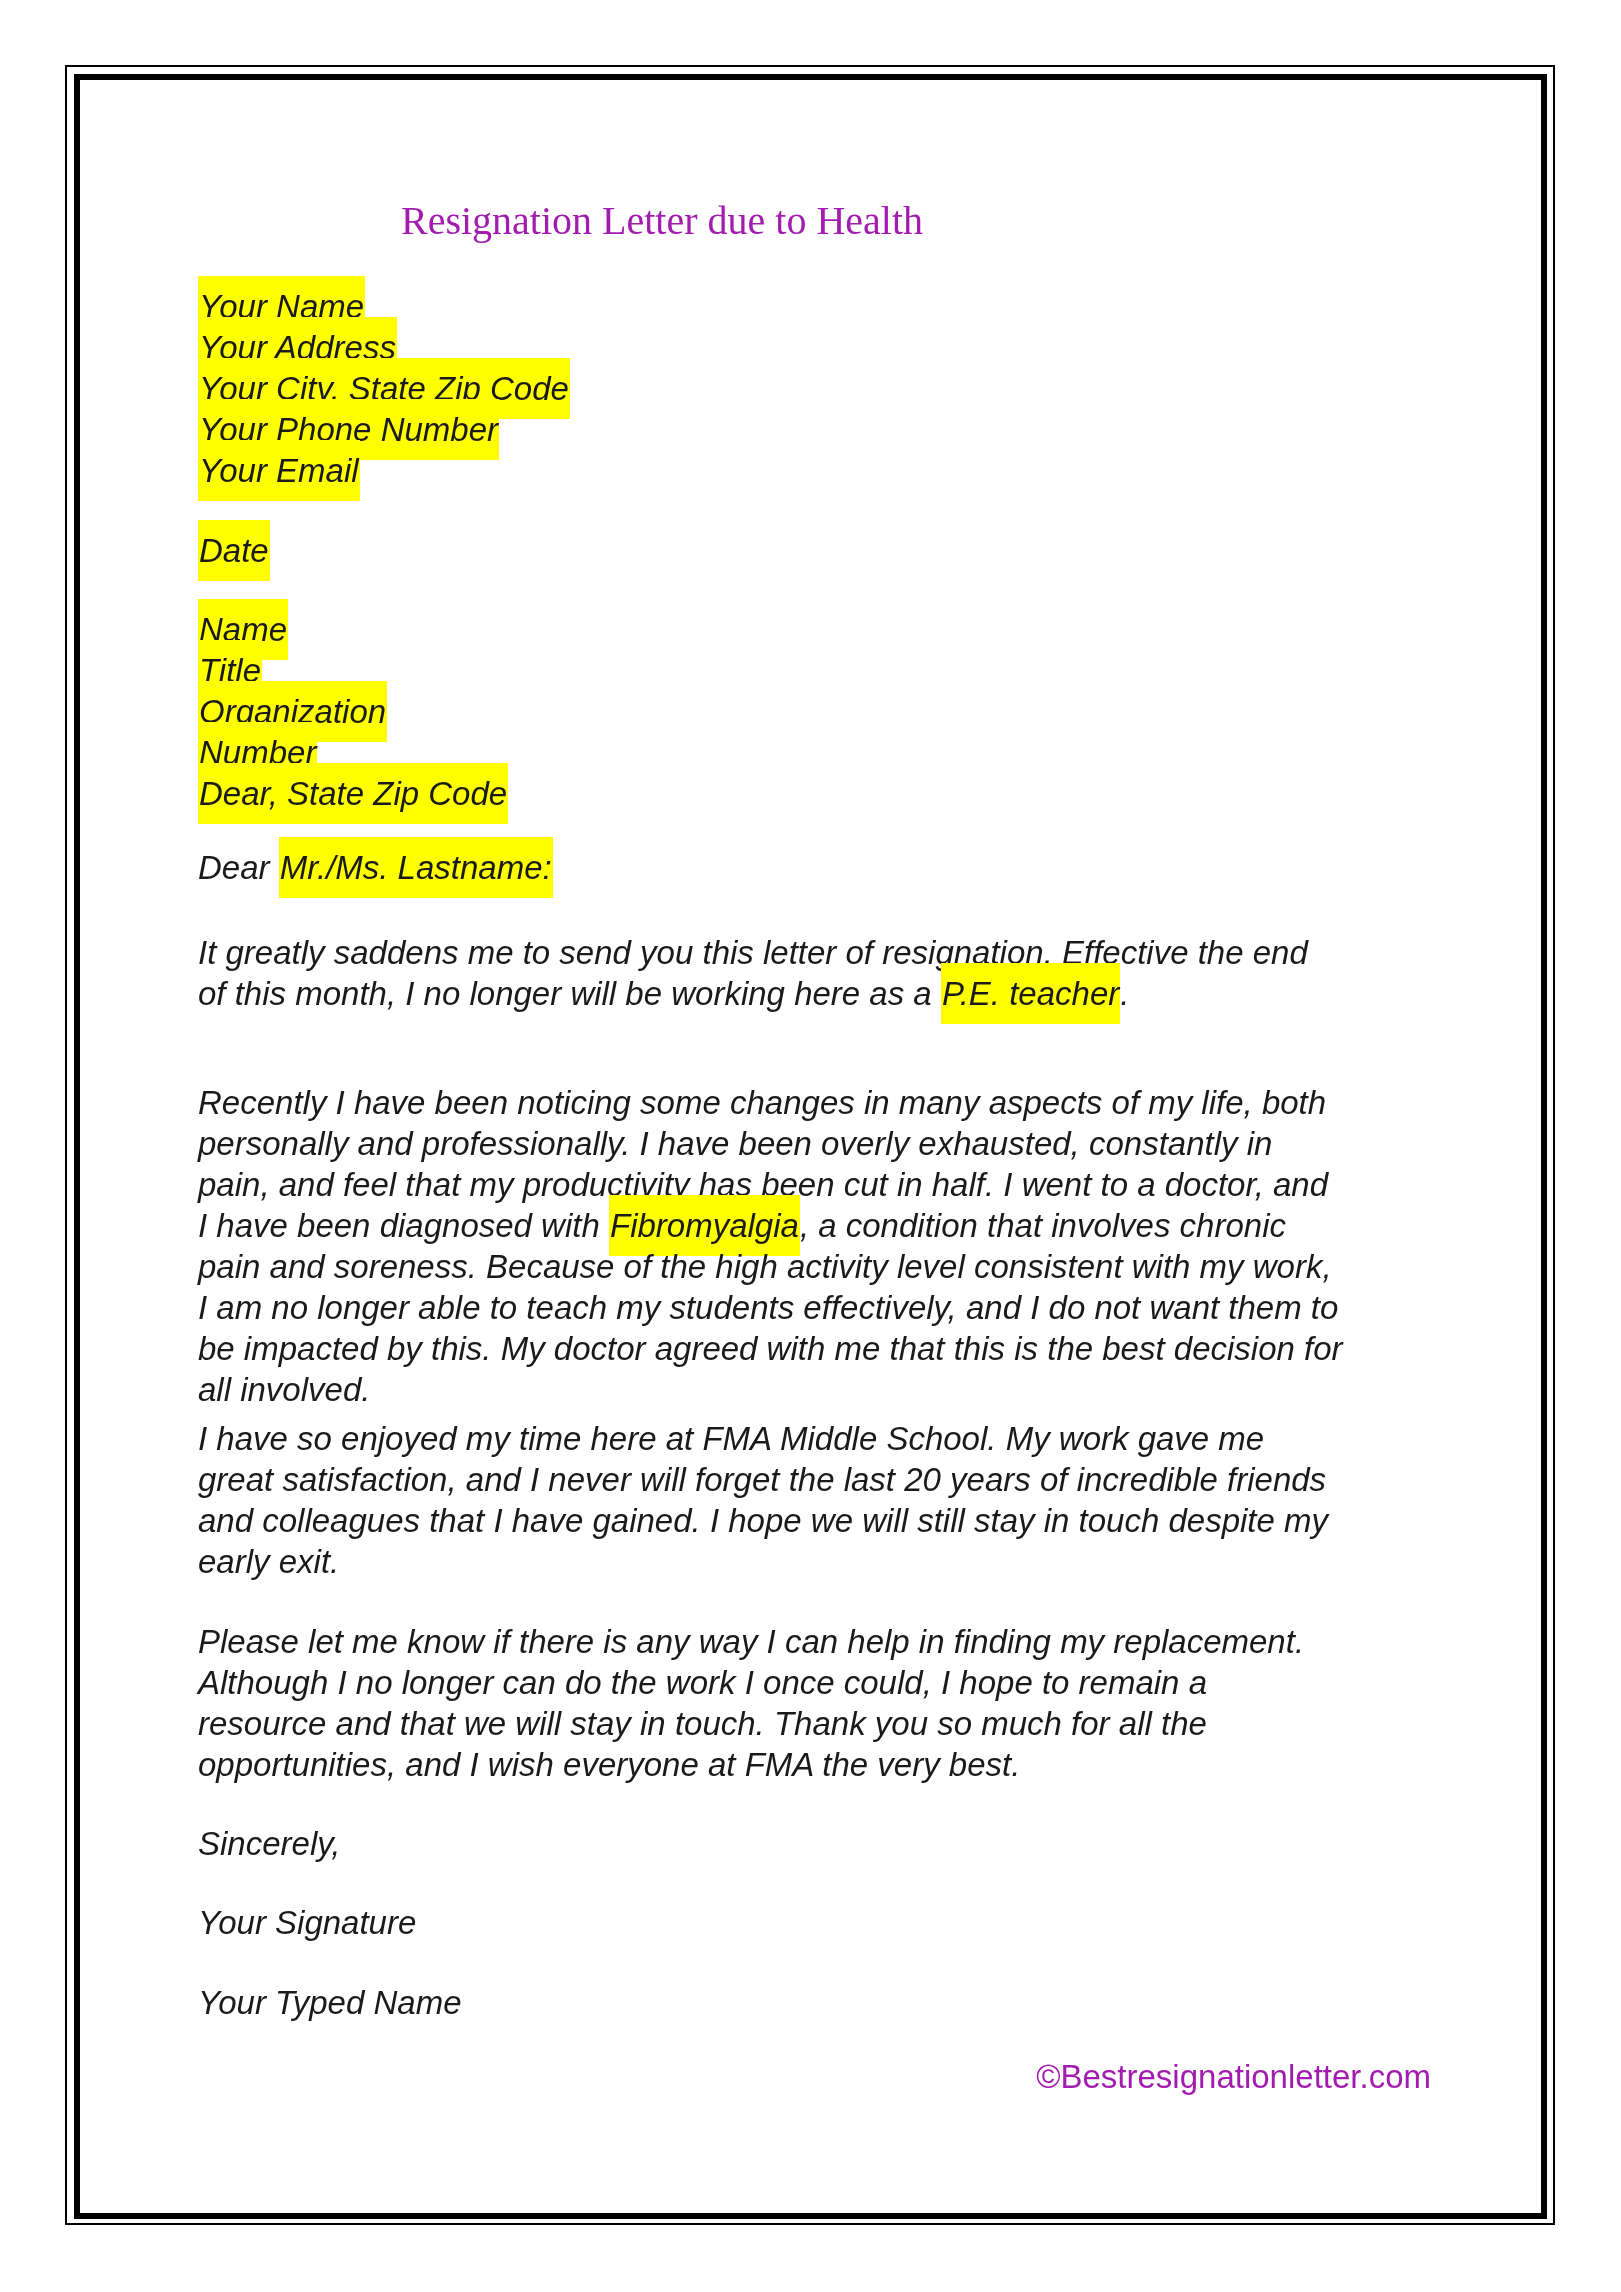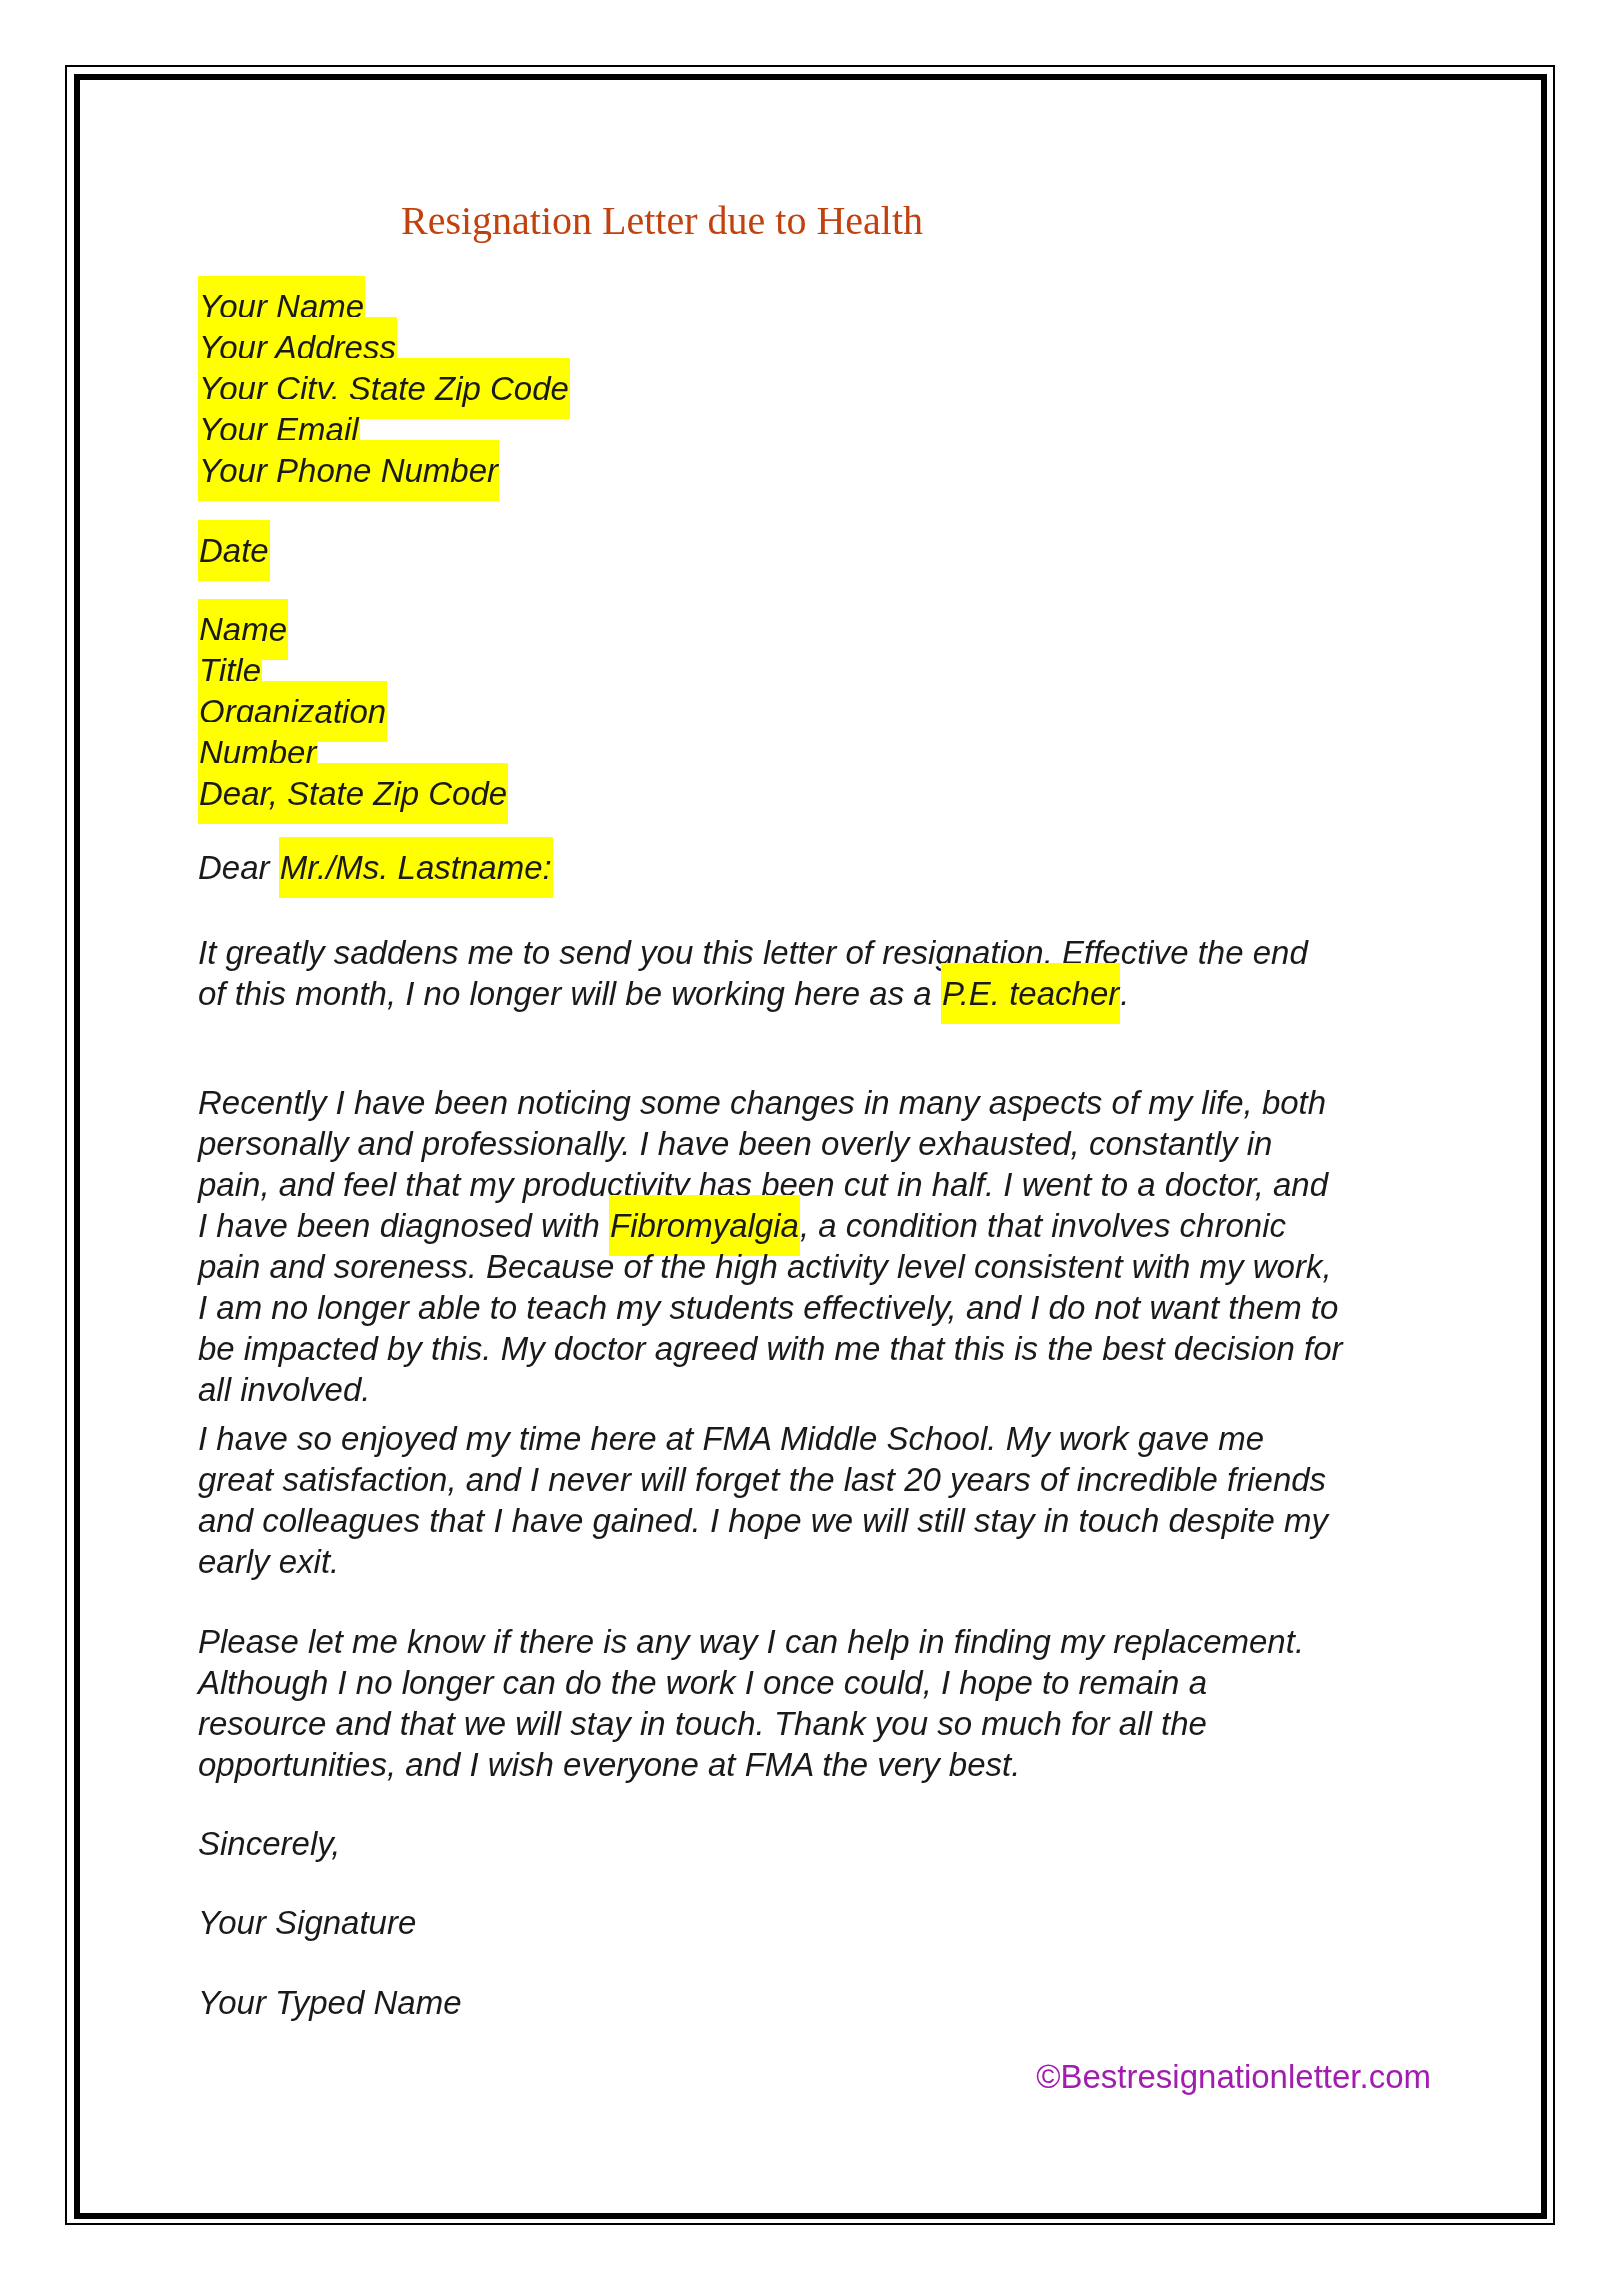--- a/index.html
+++ b/index.html
@@ -33,21 +33,21 @@
     }
     .title {
       position: absolute;
       left: 0;
       top: 196px;
       width: 1324px;
       text-align: center;
       font-family: "Liberation Serif", serif;
       font-size: 40px;
       line-height: 49px;
-      color: #c2410c;
+      color: #a21caf;
     }
     .block {
       position: absolute;
       left: 198px;
       width: 1245px;
       font-family: "Liberation Sans", sans-serif;
       font-style: italic;
       font-size: 33px;
       line-height: 41px;
       color: #1a1a1a;
@@ -79,22 +79,22 @@
 
 <div class="outer-border"></div>
 <div class="inner-border"></div>
 
 <div class="title">Resignation Letter due to Health</div>
 
 <div class="block" style="top:286px;">
   <span class="line"><span class="hl">Your Name</span></span>
   <span class="line"><span class="hl">Your Address</span></span>
   <span class="line"><span class="hl">Your City, State Zip Code</span></span>
+  <span class="line"><span class="hl">Your Phone Number</span></span>
   <span class="line"><span class="hl">Your Email</span></span>
-  <span class="line"><span class="hl">Your Phone Number</span></span>
 </div>
 
 <div class="block" style="top:530px;">
   <span class="line"><span class="hl">Date</span></span>
 </div>
 
 <div class="block" style="top:609px;">
   <span class="line"><span class="hl">Name</span></span>
   <span class="line"><span class="hl">Title</span></span>
   <span class="line"><span class="hl">Organization</span></span>

